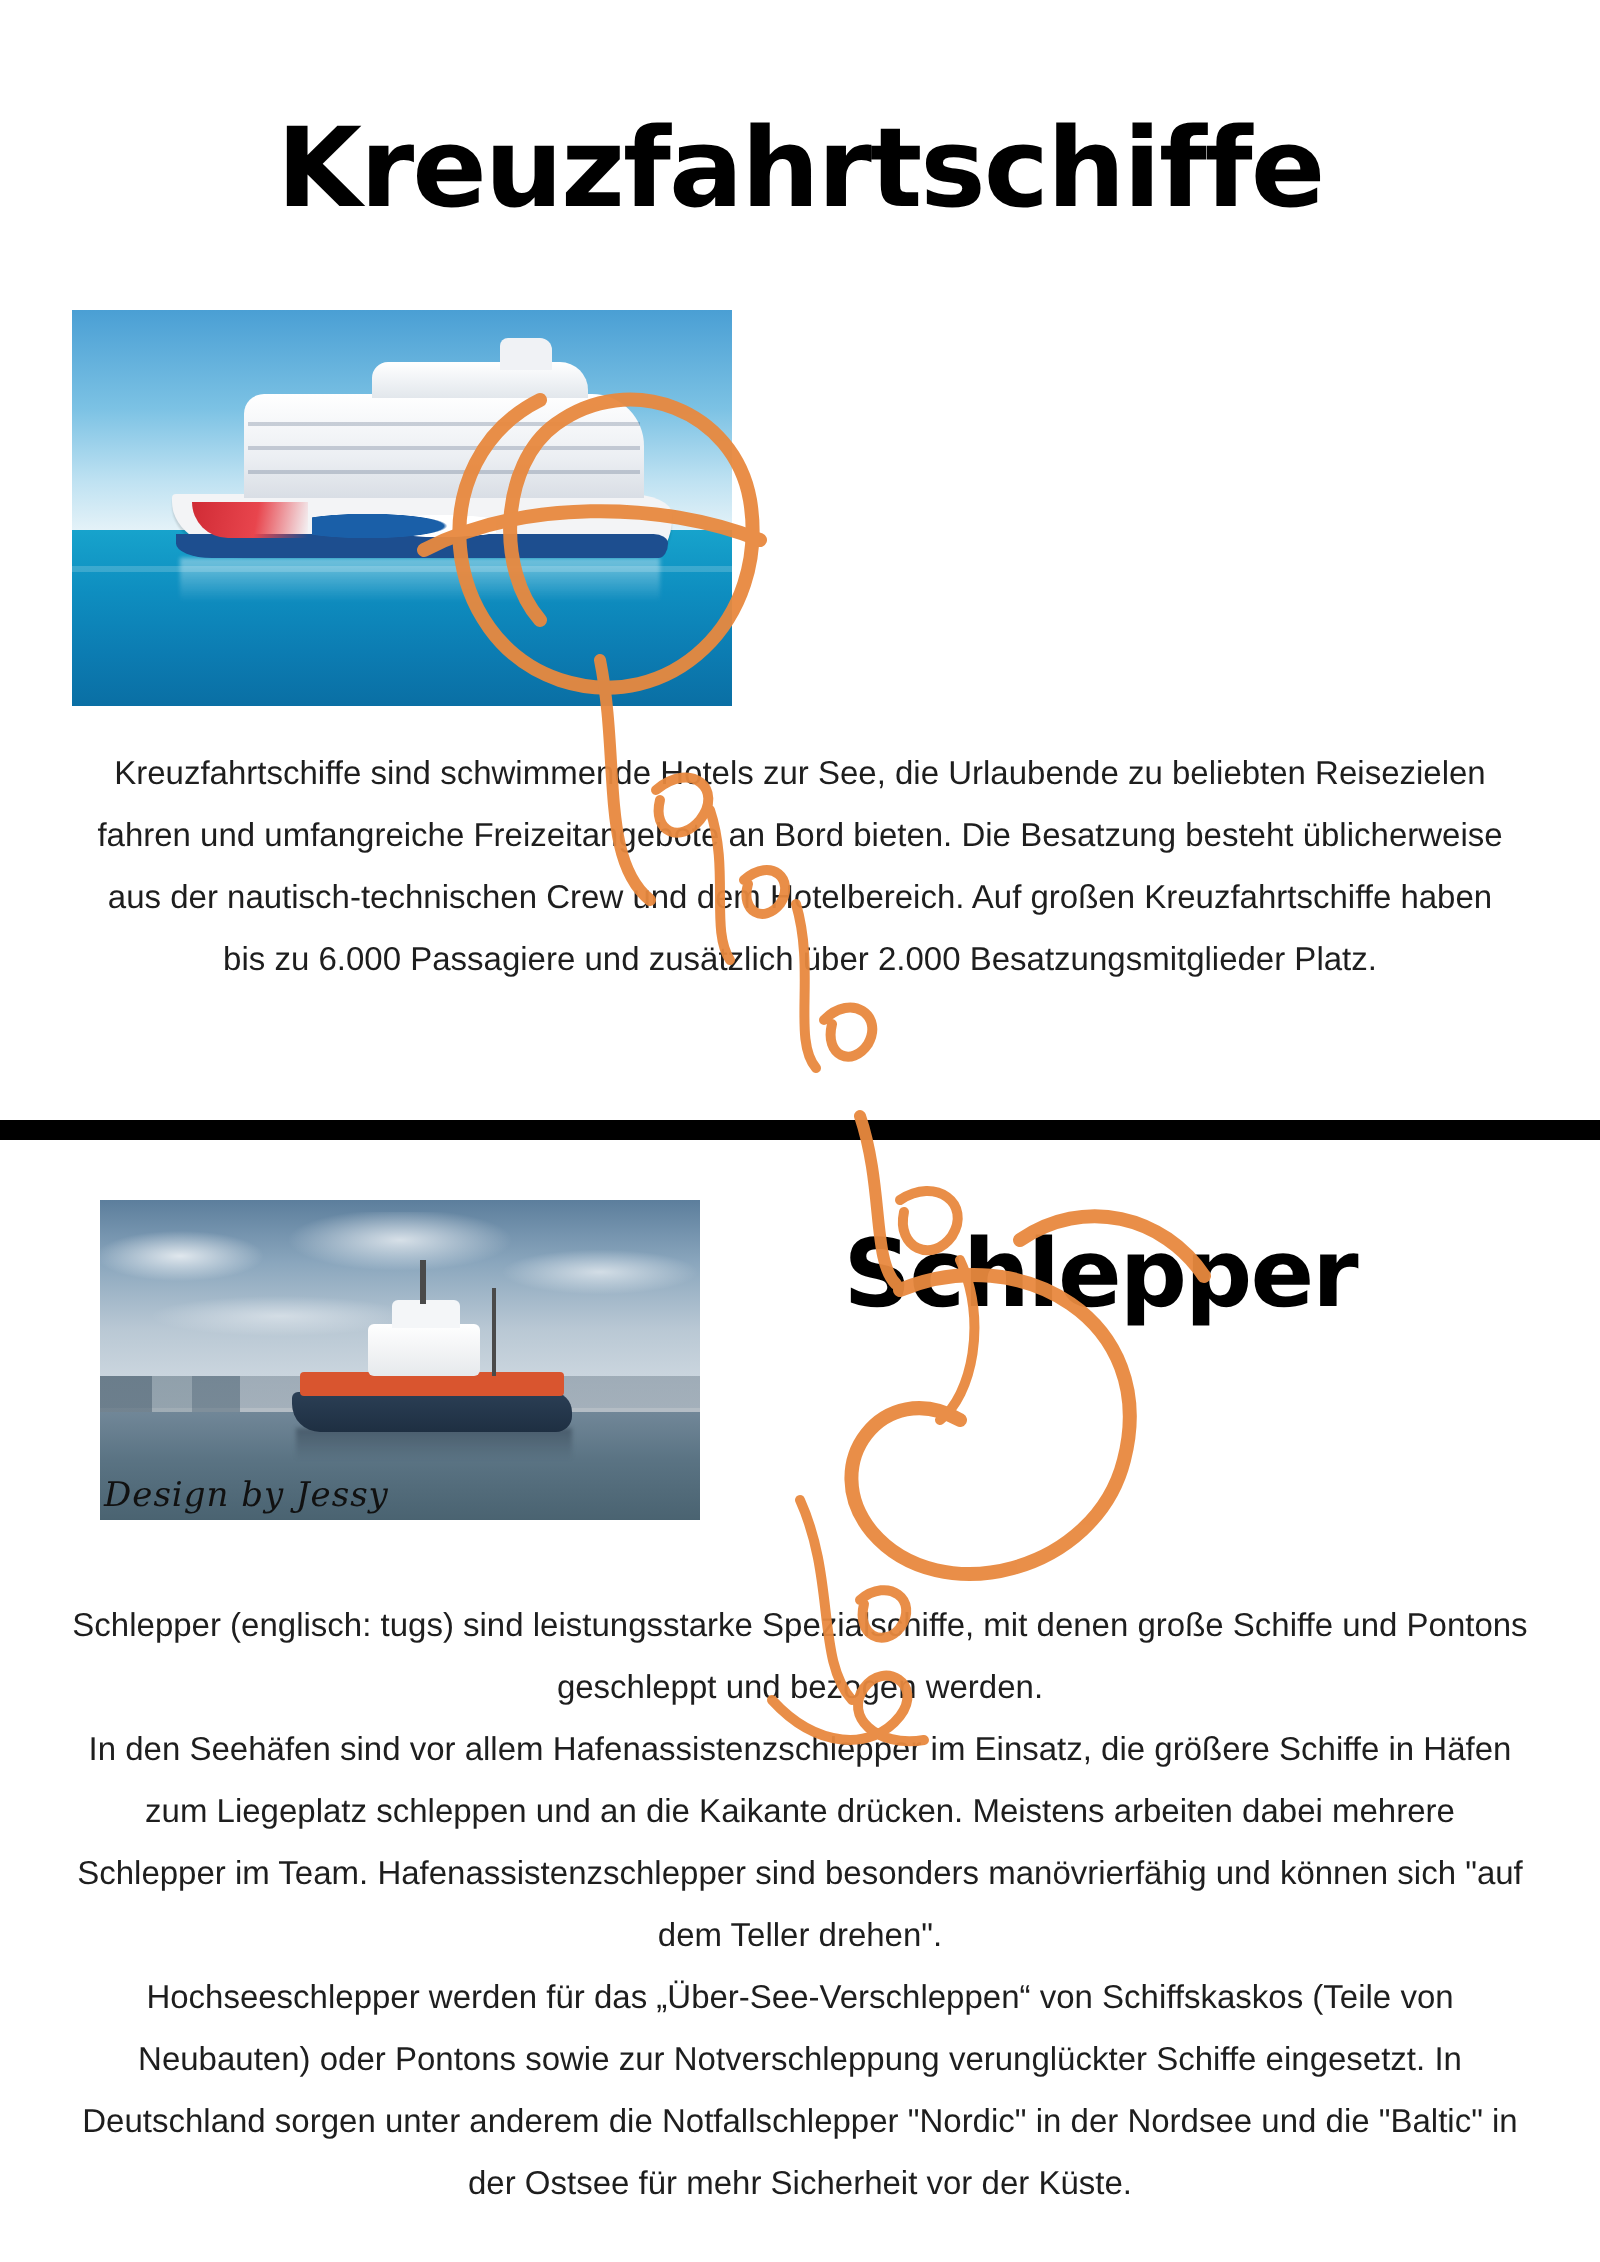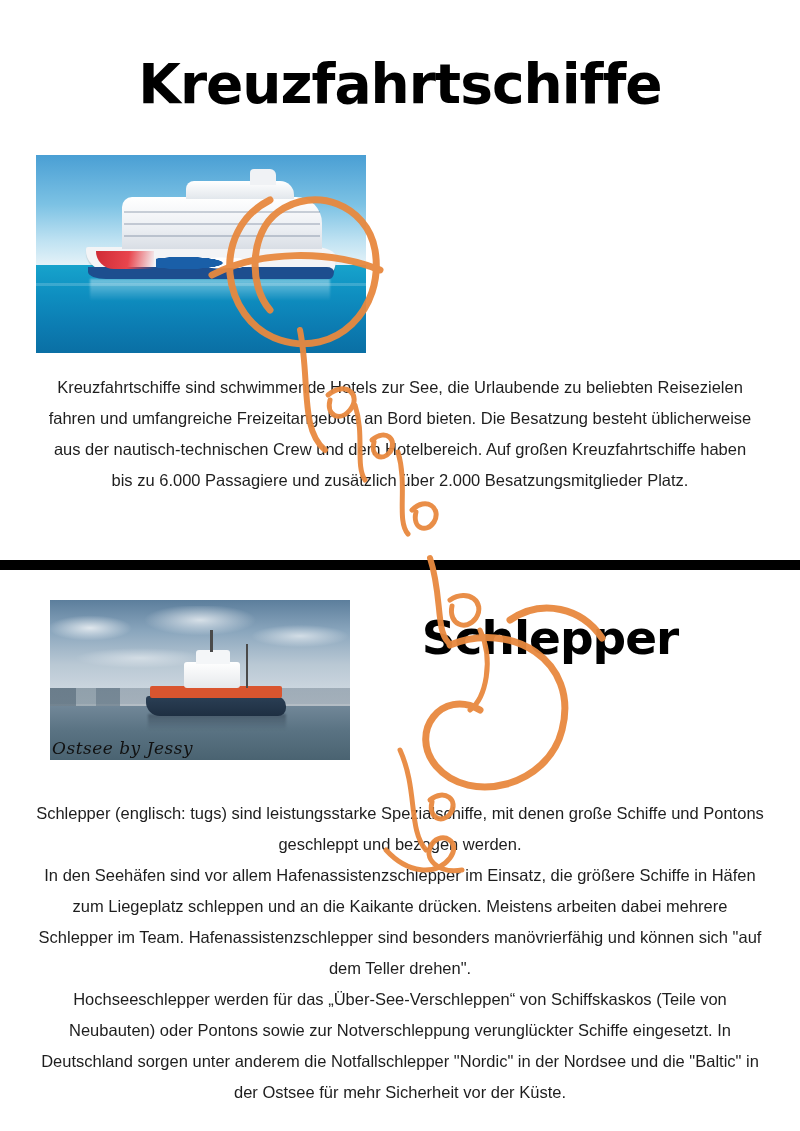--- a/index.html
+++ b/index.html
@@ -337,21 +337,21 @@
       <div class="tug-sea2"></div>
       <div class="tug-reflect"></div>
       <div class="tug-hull"></div>
       <div class="tug-deck"></div>
       <div class="tug-house"></div>
       <div class="tug-bridge"></div>
       <div class="tug-mast"></div>
       <div class="tug-mast2"></div>
     </div>
 
-    <div class="signature-script">Ostsee by Jessy</div>
+    <div class="signature-script">Design by Jessy</div>
 
     <div class="title-tug">Schlepper</div>
 
     <div class="para-tug">
       <div>Schlepper (englisch: tugs) sind leistungsstarke Spezialschiffe, mit denen große Schiffe und Pontons geschleppt und bezogen werden.</div>
       <div>In den Seehäfen sind vor allem Hafenassistenzschlepper im Einsatz, die größere Schiffe in Häfen zum Liegeplatz schleppen und an die Kaikante drücken. Meistens arbeiten dabei mehrere Schlepper im Team. Hafenassistenzschlepper sind besonders manövrierfähig und können sich "auf dem Teller drehen".</div>
       <div class="underlined">Hochseeschlepper werden für das „Über-See-Verschleppen“ von Schiffskaskos (Teile von Neubauten) oder Pontons sowie zur Notverschleppung verunglückter Schiffe eingesetzt. In Deutschland sorgen unter anderem die Notfallschlepper "Nordic" in der Nordsee und die "Baltic" in der Ostsee für mehr Sicherheit vor der Küste.</div>
     </div>
   </div>
 

